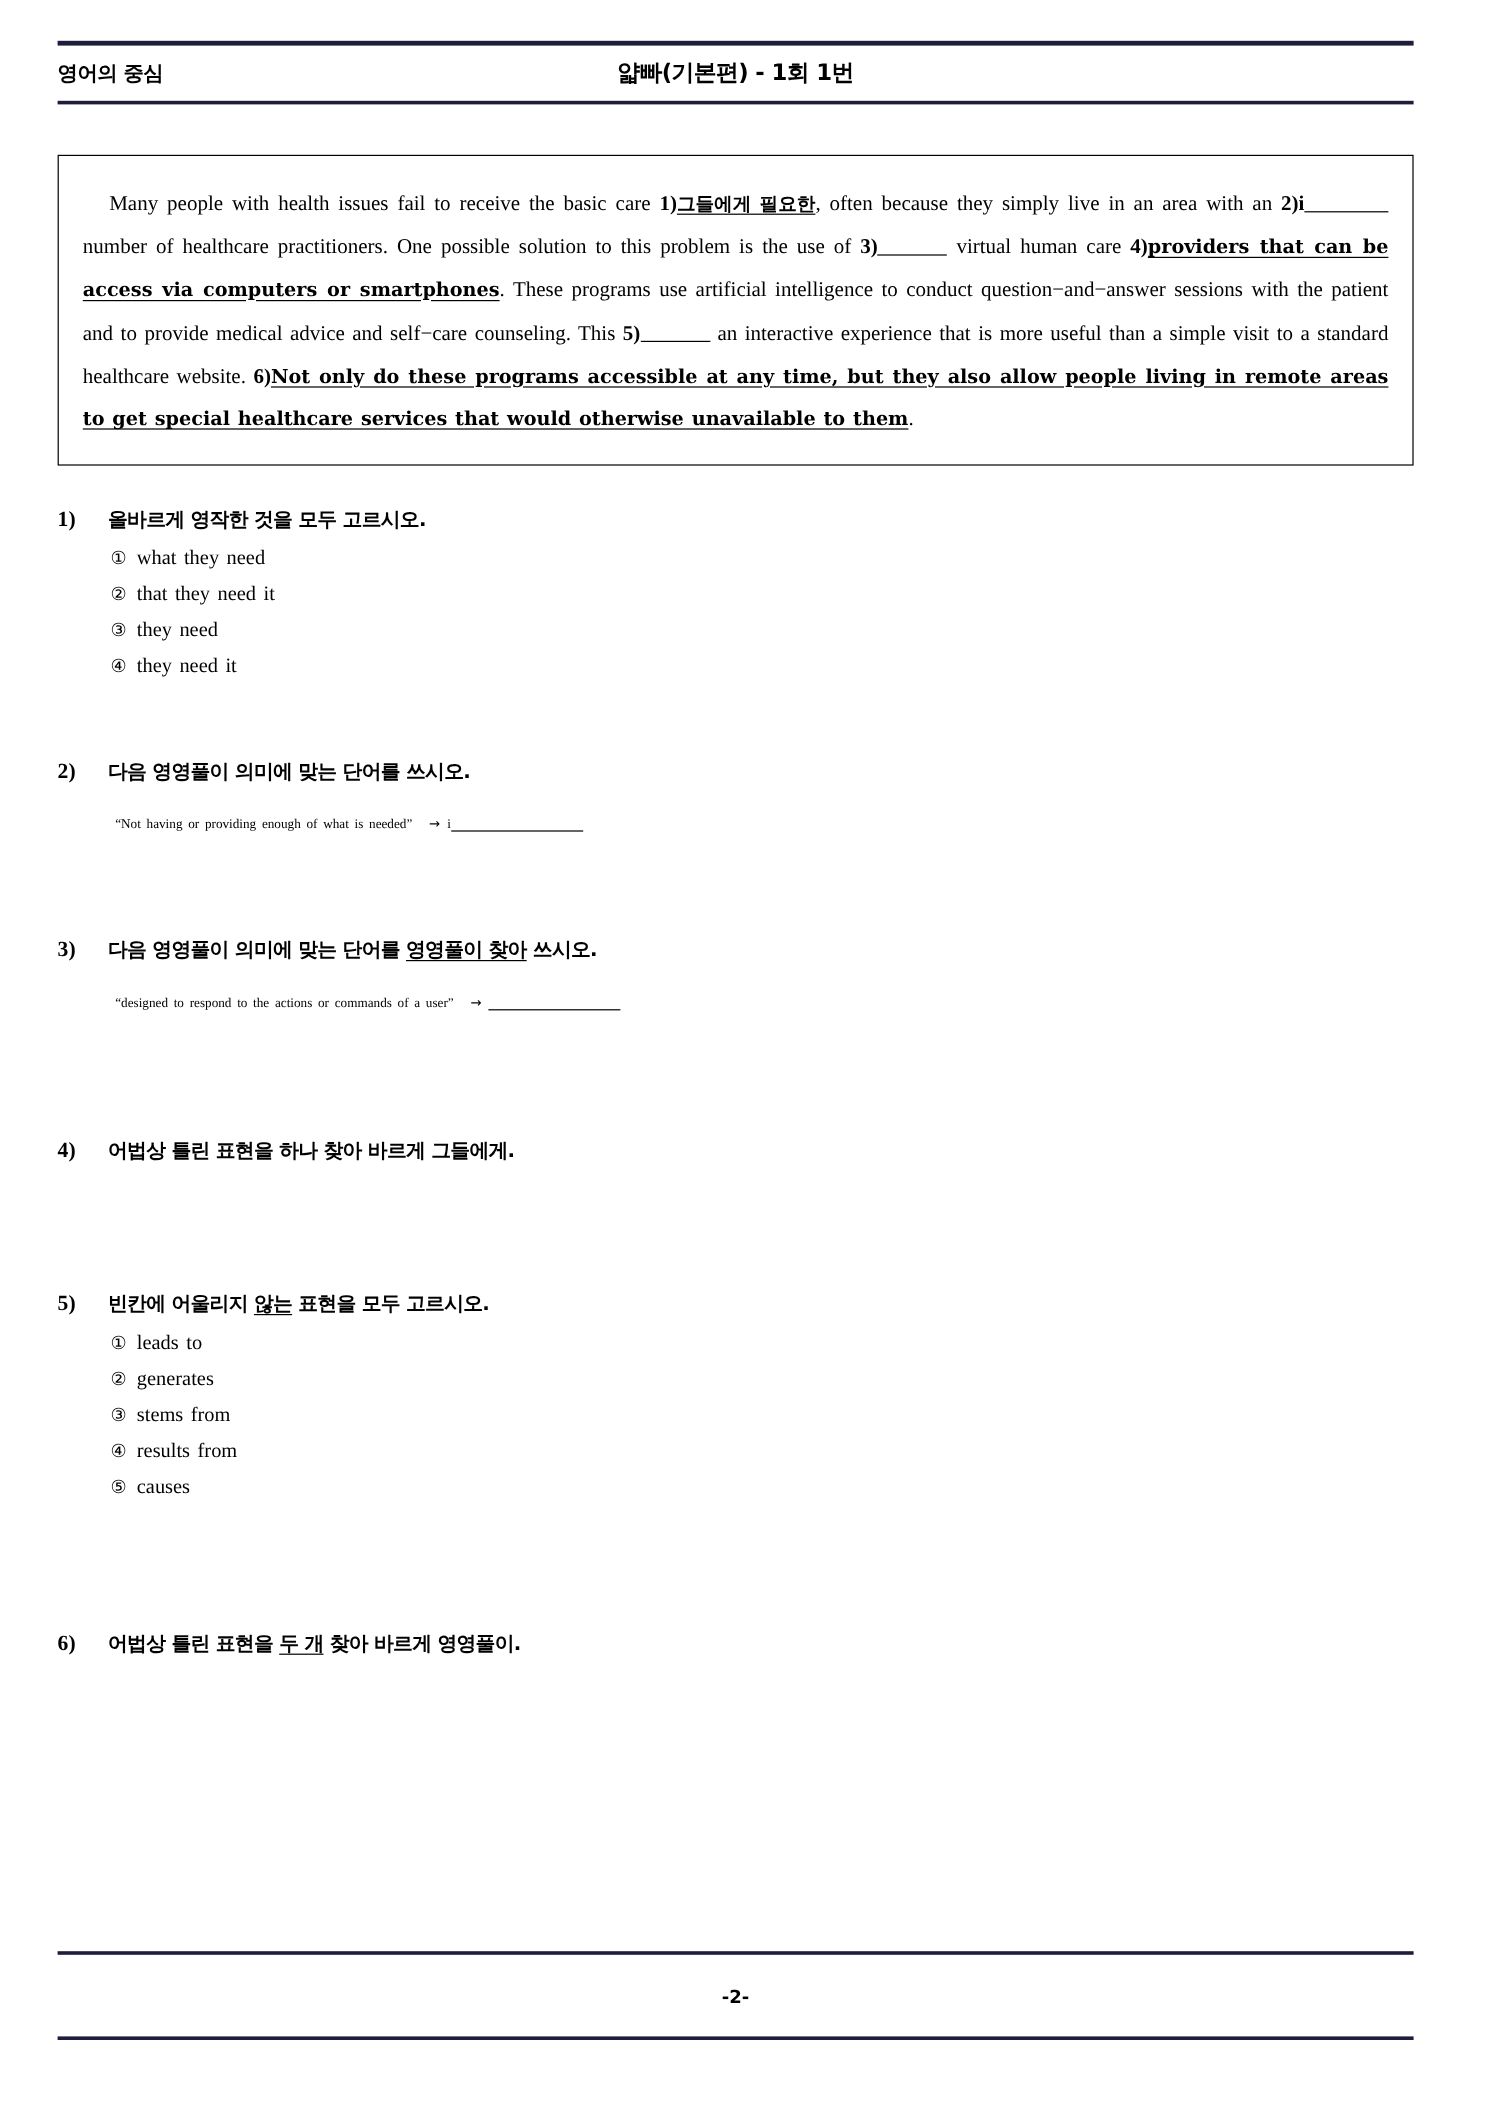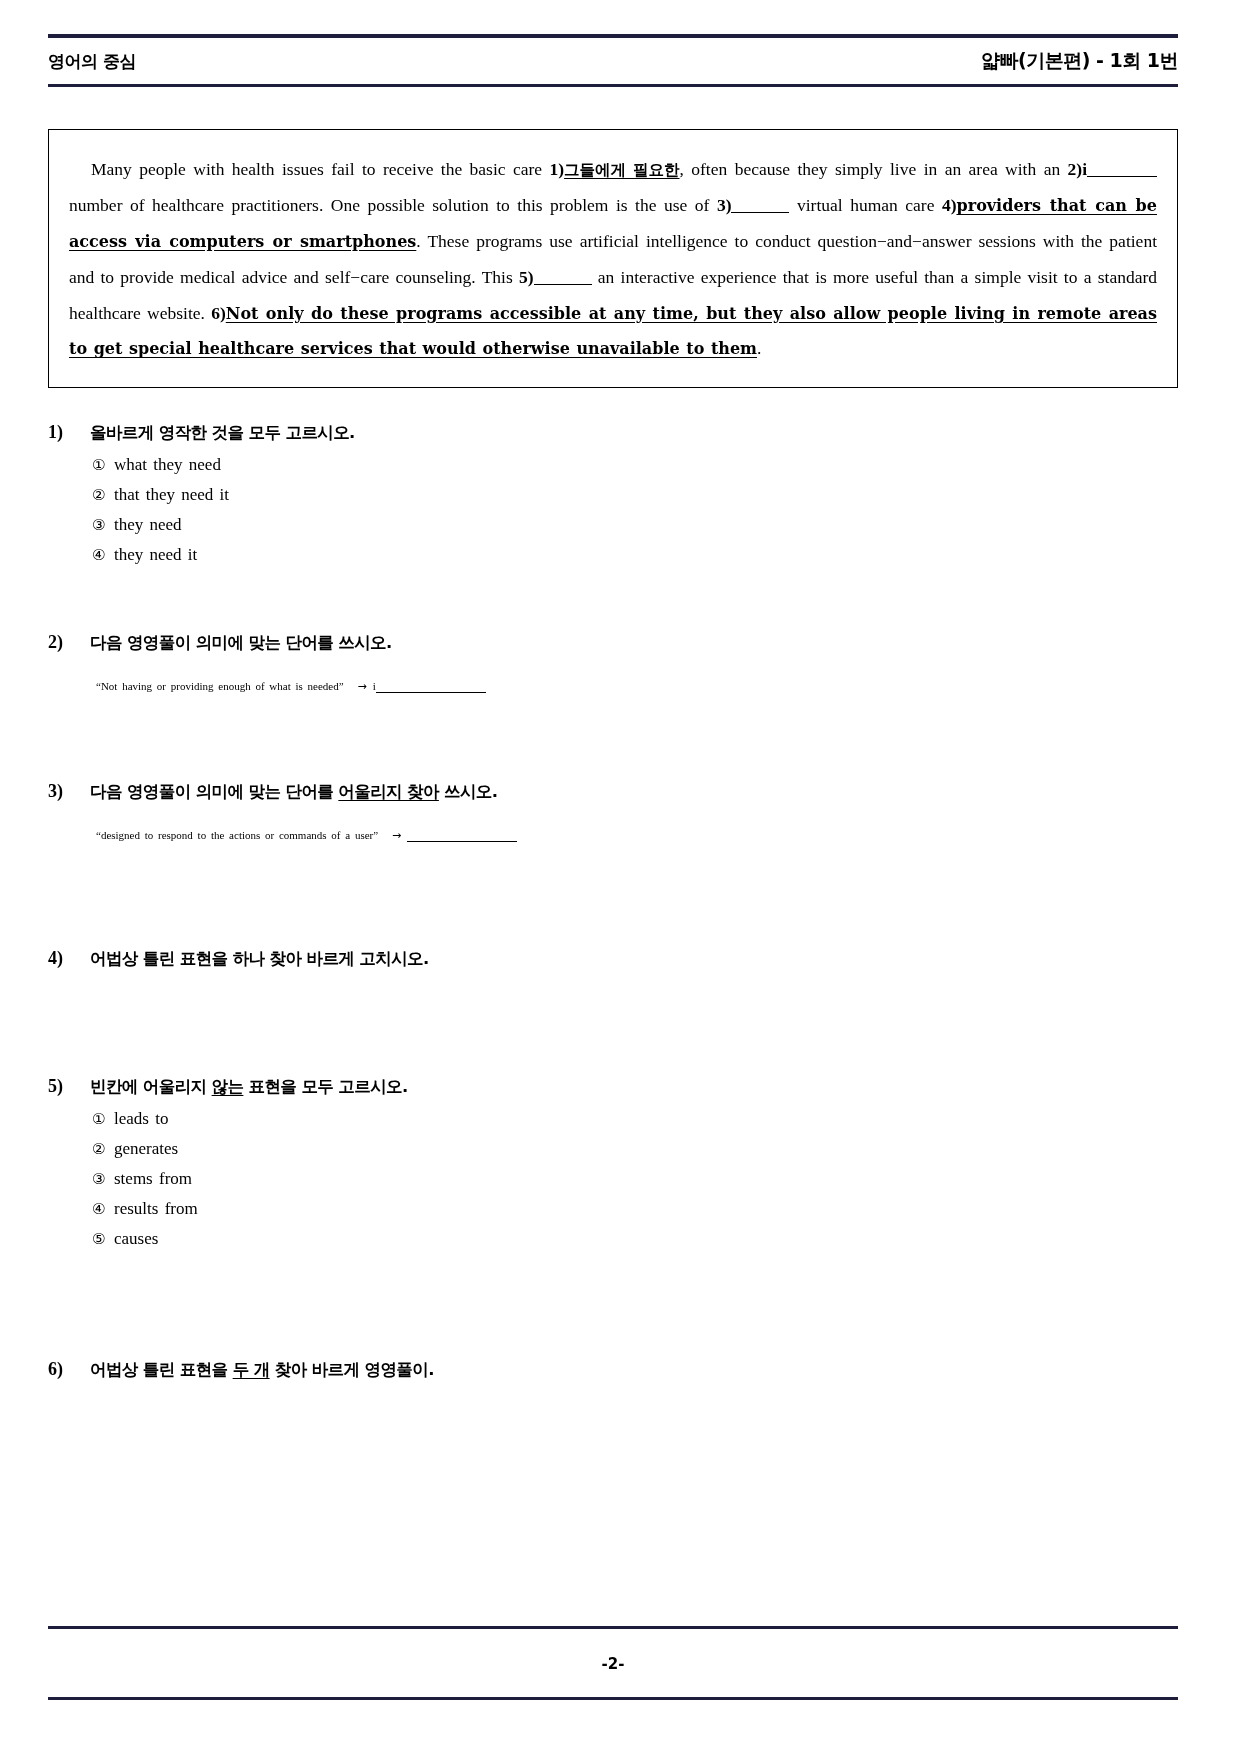--- a/index.html
+++ b/index.html
@@ -45,21 +45,21 @@
     font-family: "DejaVu Sans", sans-serif;
     font-weight: bold;
     font-size: 17px;
     letter-spacing: -0.5px;
     color: #000;
     white-space: nowrap;
   }
   .header-center {
     position: absolute;
     left: 0; right: 0;
-    text-align: right;
+    text-align: center;
     font-family: "DejaVu Sans", sans-serif;
     font-weight: bold;
     font-size: 19px;
     letter-spacing: -0.5px;
     white-space: nowrap;
   }
 
   
   .passage-box {
     margin-top: 42px;
@@ -230,31 +230,31 @@
         <span class="q-text">다음 영영풀이 의미에 맞는 단어를 쓰시오.</span>
       </div>
       <div class="q-sub"><span>“Not having or providing enough of what is needed”</span><span class="arrow">→</span><span>i</span><span class="ansline"></span></div>
     </div>
 
     <div class="gap-md"></div>
 
     <div class="q-block">
       <div class="q-head">
         <span class="q-num">3)</span>
-        <span class="q-text"><span>다음 영영풀이 의미에 맞는 단어를 </span><span class="u">어울리지 찾아</span><span> 쓰시오.</span></span>
+        <span class="q-text"><span>다음 영영풀이 의미에 맞는 단어를 </span><span class="u">영영풀이 찾아</span><span> 쓰시오.</span></span>
       </div>
       <div class="q-sub"><span>“designed to respond to the actions or commands of a user”</span><span class="arrow">→</span><span class="ansline"></span></div>
     </div>
 
     <div class="gap-lg"></div>
 
     <div class="q-block">
       <div class="q-head">
         <span class="q-num">4)</span>
-        <span class="q-text">어법상 틀린 표현을 하나 찾아 바르게 고치시오.</span>
+        <span class="q-text">어법상 틀린 표현을 하나 찾아 바르게 그들에게.</span>
       </div>
     </div>
 
     <div class="gap-lg"></div>
 
     <div class="q-block">
       <div class="q-head">
         <span class="q-num">5)</span>
         <span class="q-text"><span>빈칸에 어울리지 </span><span class="u">않는</span><span> 표현을 모두 고르시오.</span></span>
       </div>

